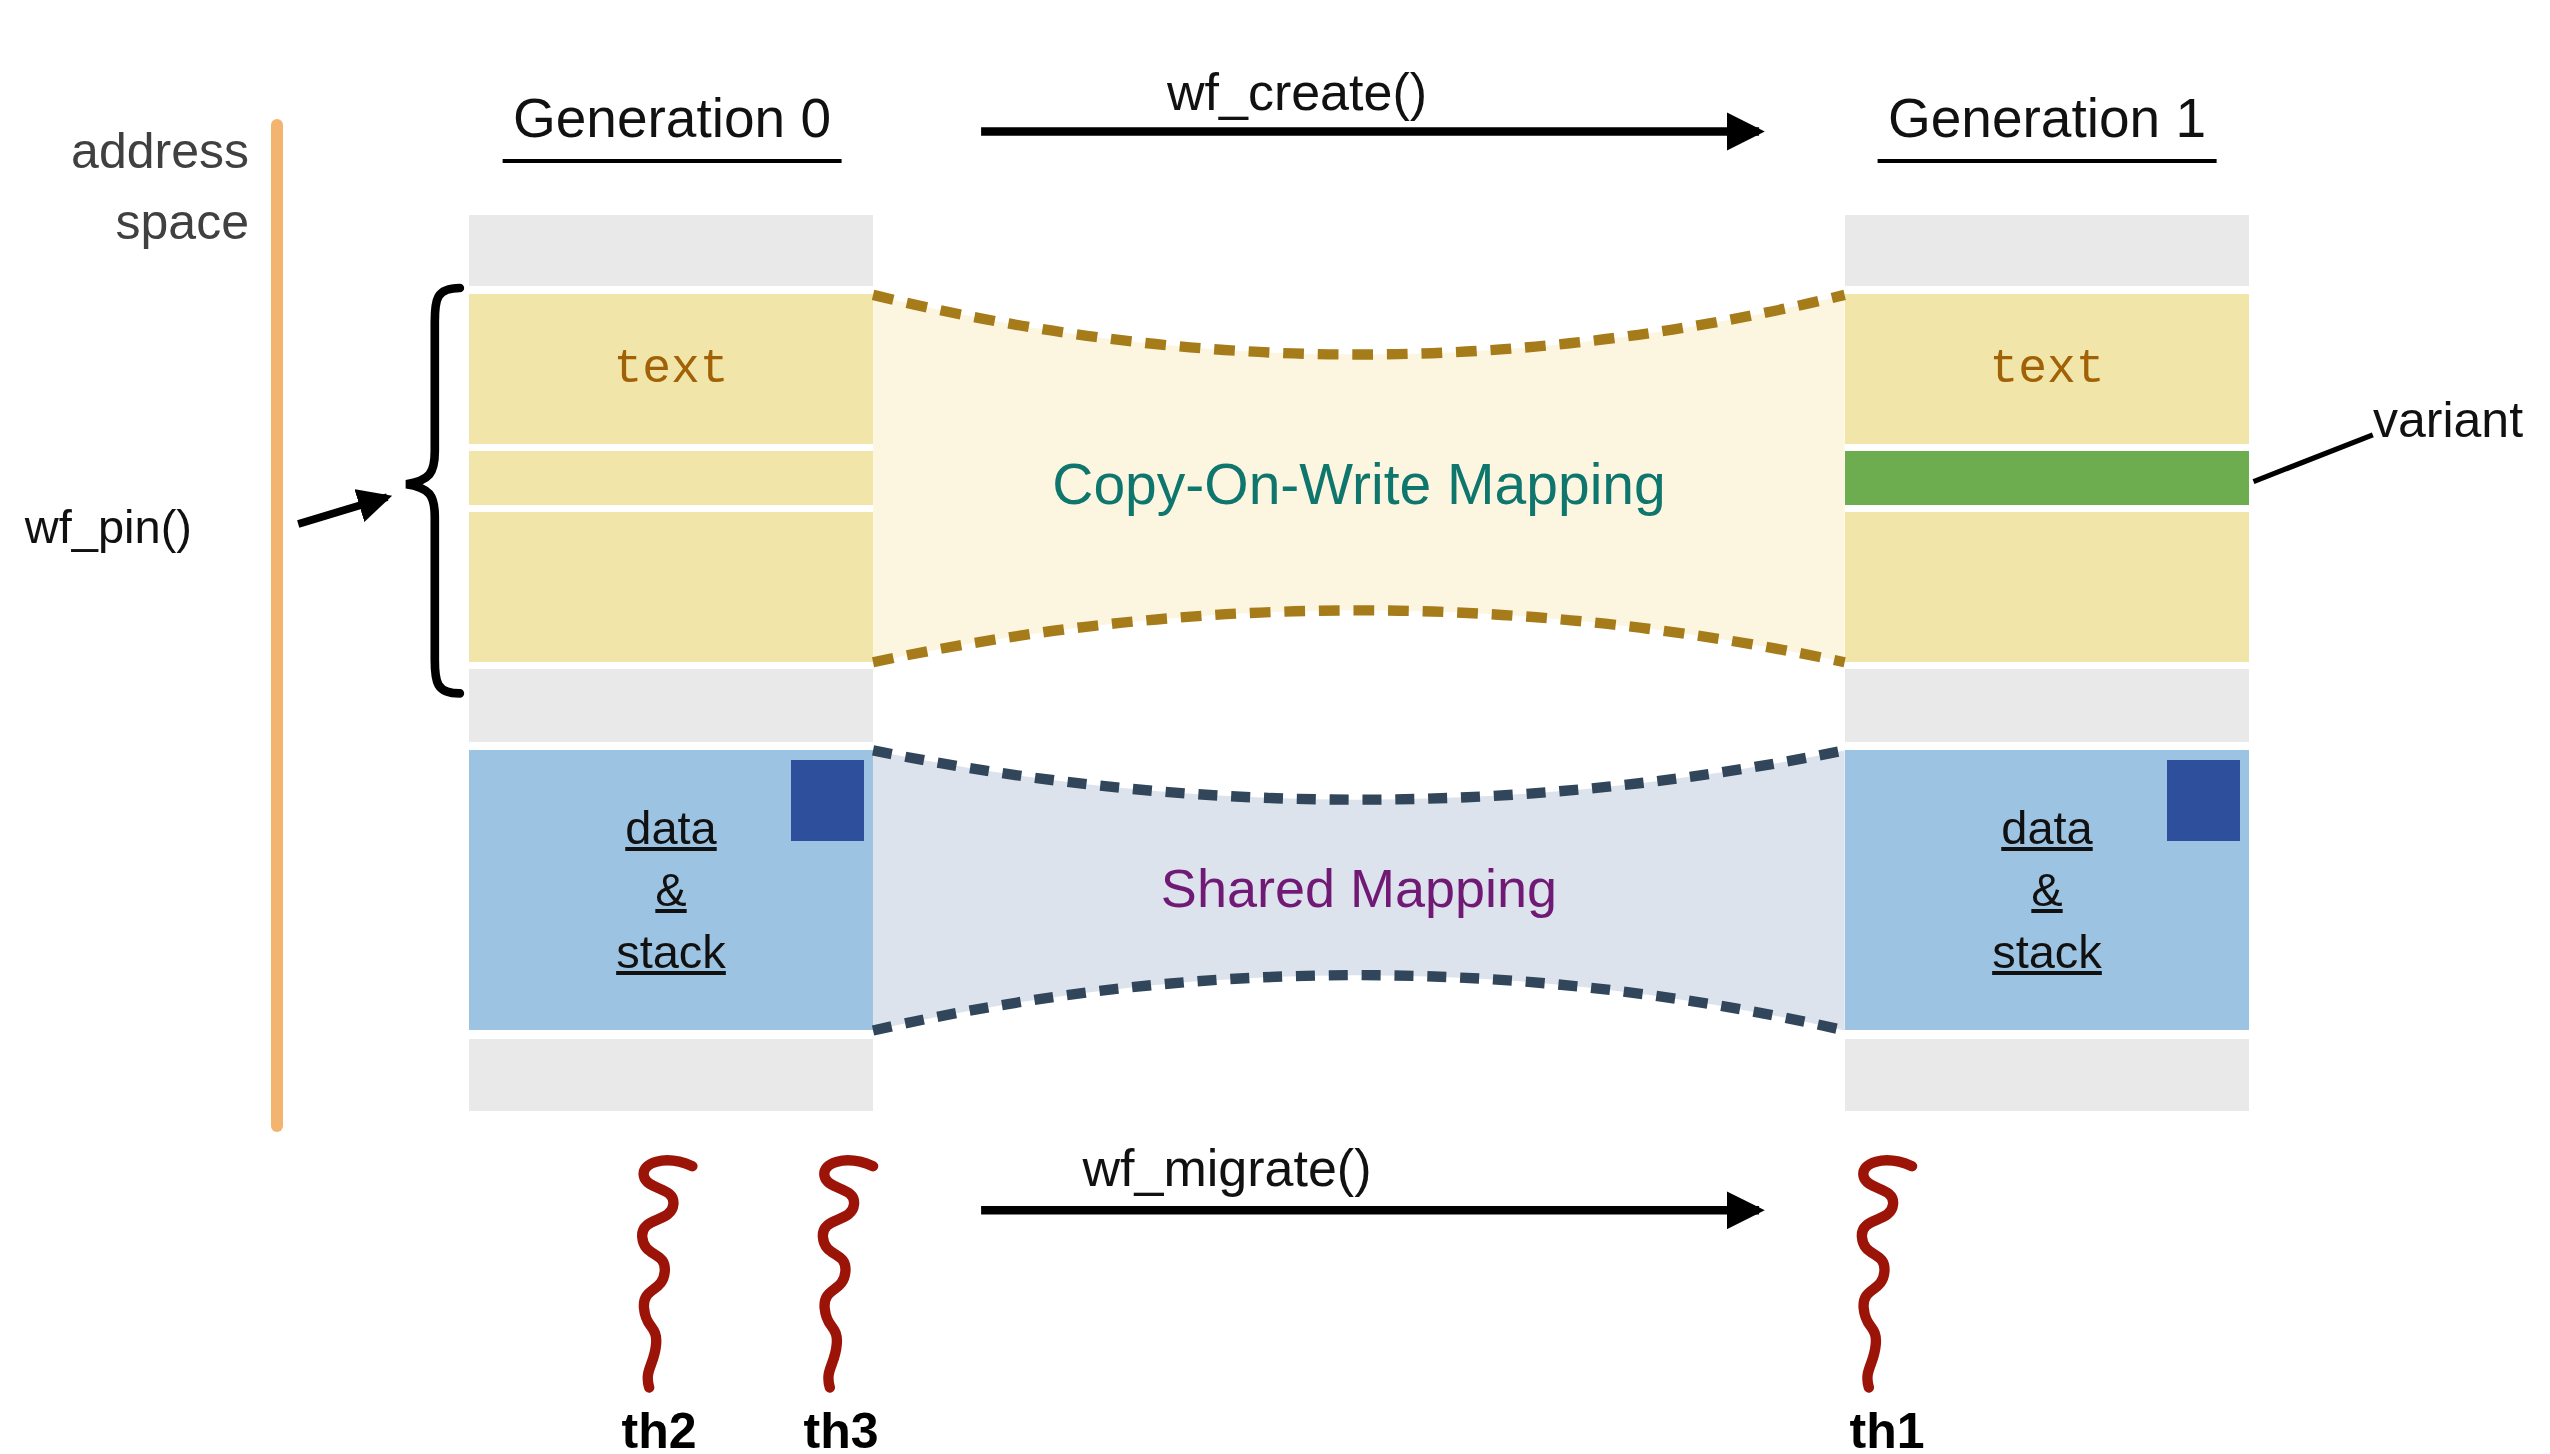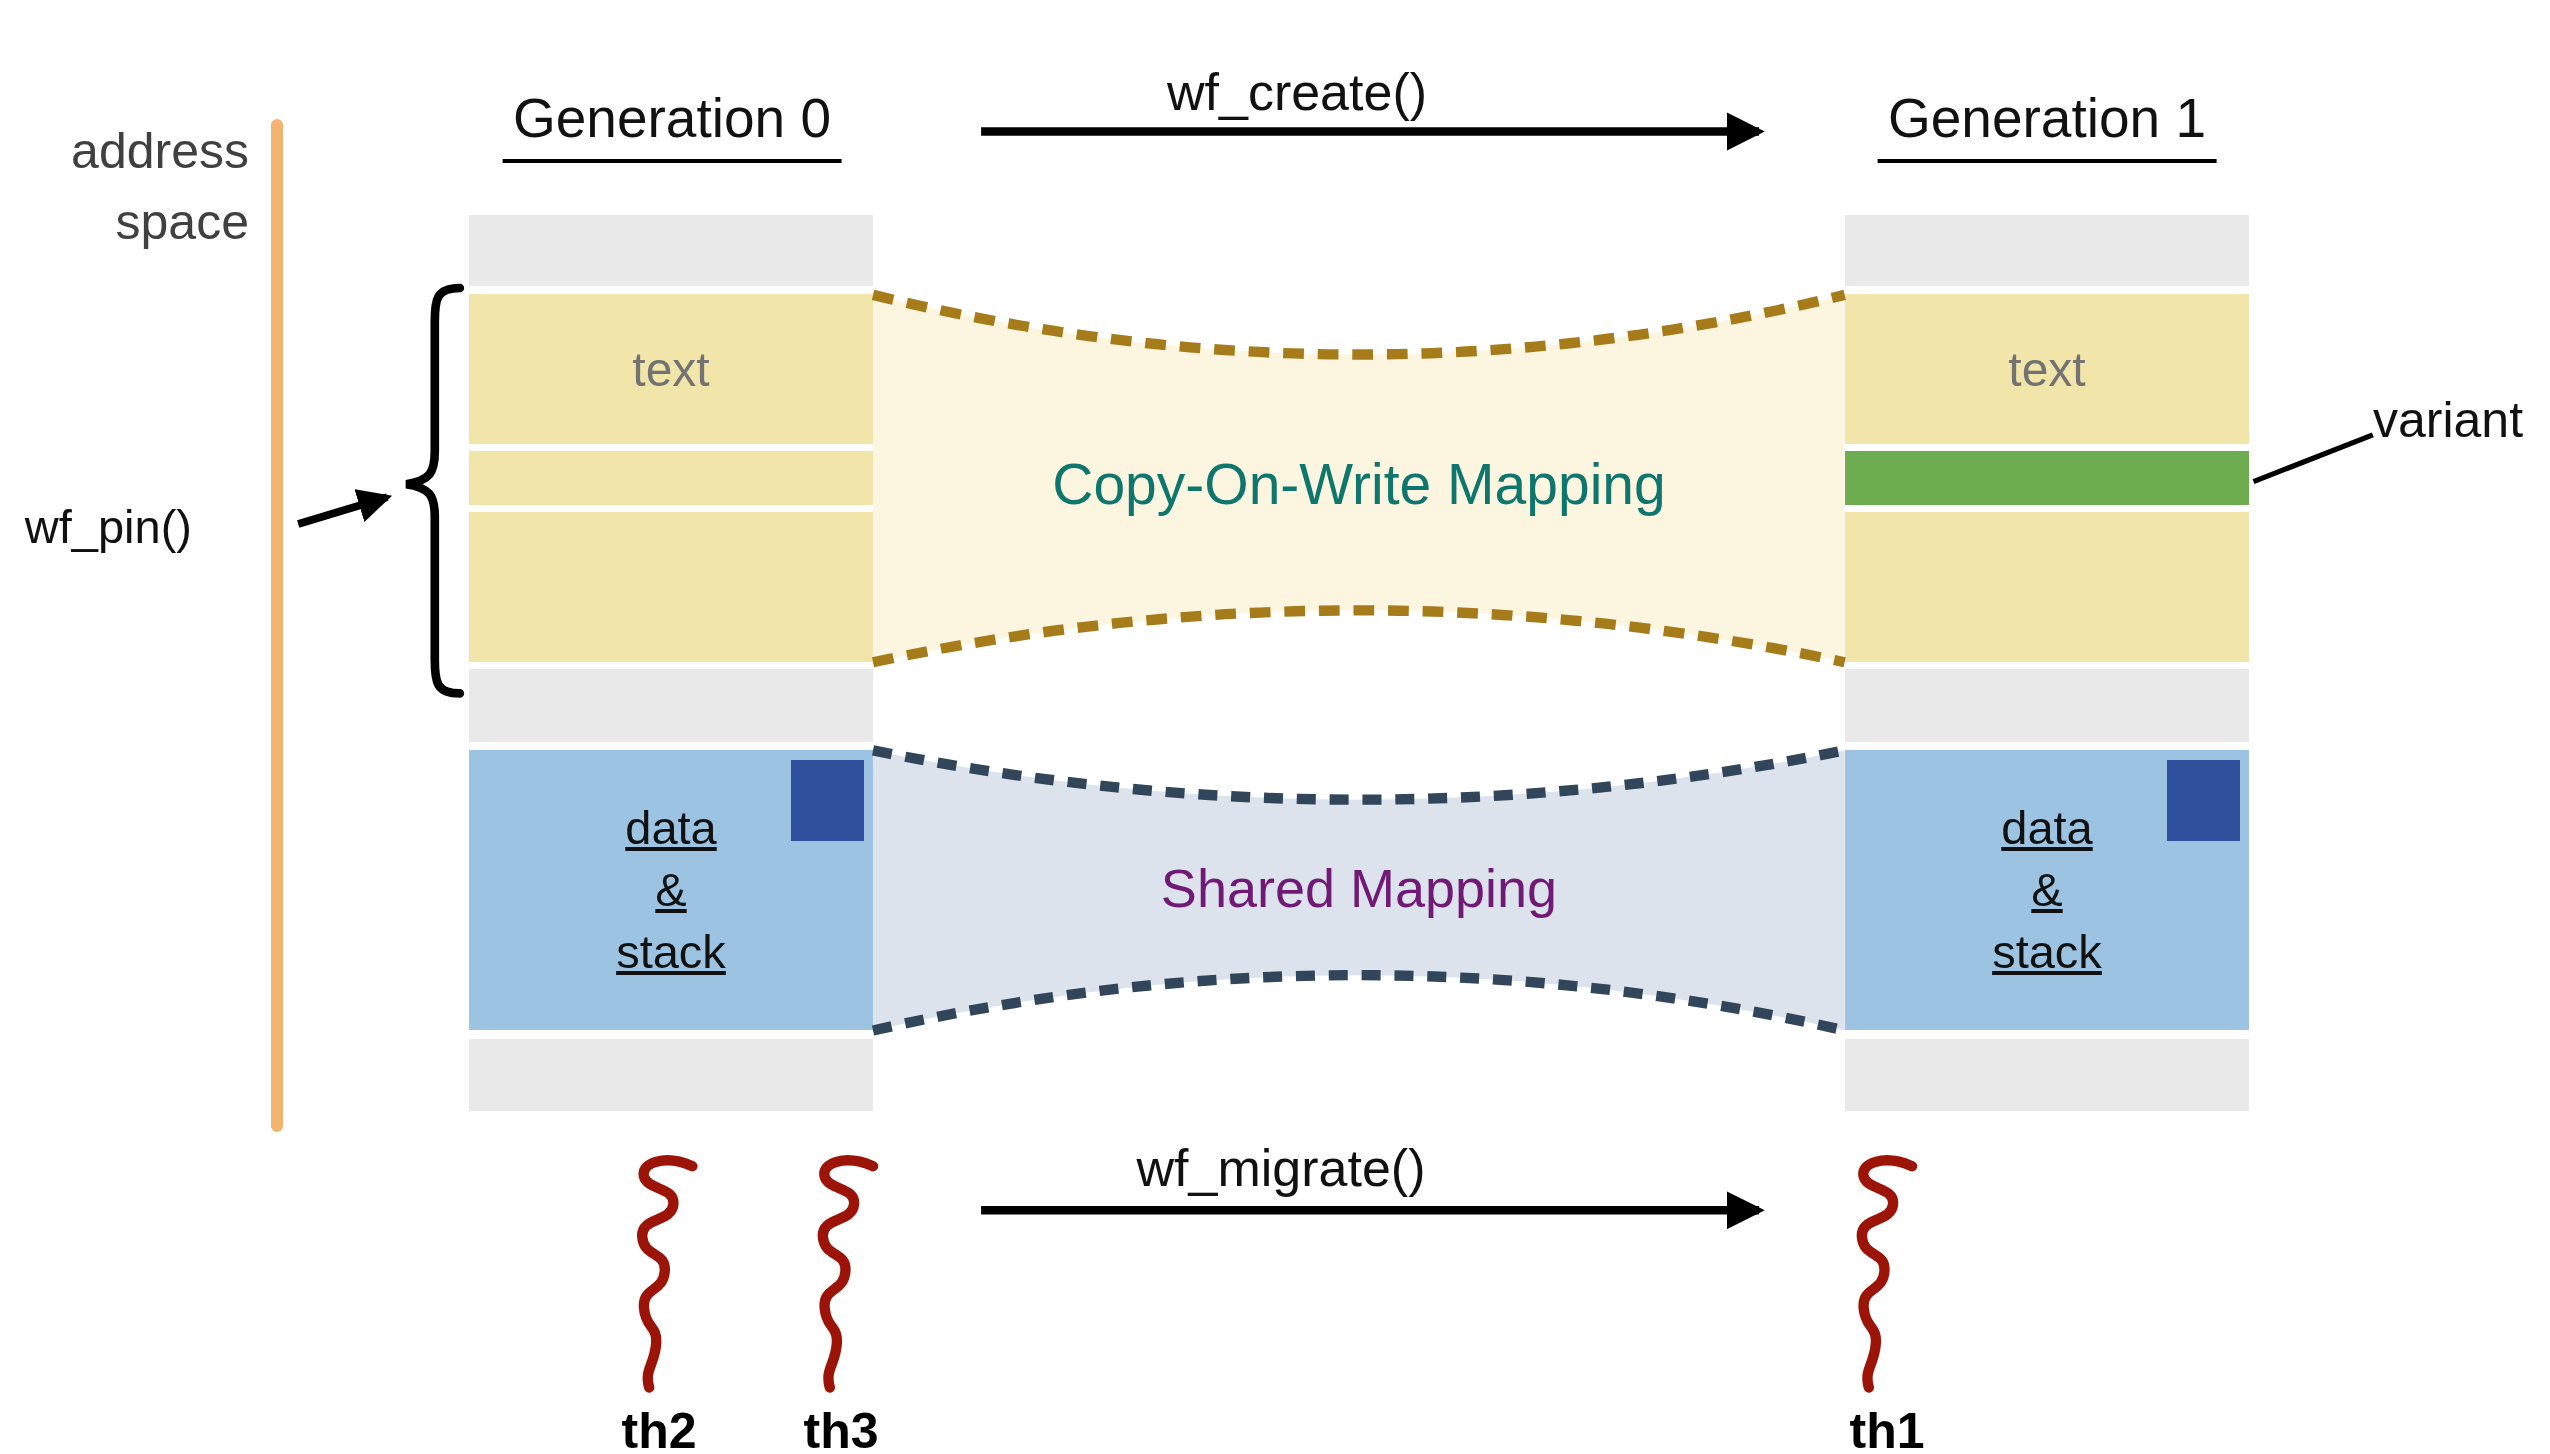--- a/index.html
+++ b/index.html
@@ -23,33 +23,33 @@
   .b-yellow{background:#f1e5a9;}
   .b-green{background:#6ead4f;}
   .b-blue{background:#9cc4e2;text-decoration:underline;}
   .band.grey1{top:0;height:71px;}
   .band.textseg{top:79px;height:150px;display:flex;align-items:center;justify-content:center;}
   .band.thin{top:236px;height:54px;}
   .band.yellow2{top:297px;height:150px;}
   .band.grey2{top:454px;height:73px;}
   .band.blue{top:535px;height:280px;display:flex;align-items:center;justify-content:center;}
   .band.grey3{top:824px;height:72px;}
-  .seg-label{font-size:48px;color:#737373;}
+  .seg-label{font-size:48px;color:#a16207;font-family:Liberation Mono, monospace;}
   .ds{font-size:47px;line-height:1.32;text-align:center;color:#111;}
   .pinned-sq{position:absolute;right:8.6px;top:9.5px;width:73px;height:81px;background:#2e4f9c;}
 
   
   .gen-title{top:86px;font-size:55px;transform:translateX(-50%);border-bottom:4.3px solid #000;padding:0 10.4px 8.6px 10.4px;}
   .t-gen0{left:672px;}
   .t-gen1{left:2047px;}
 
   
   .fn{font-size:52px;color:#111;}
   .wf-create{left:1297px;top:62px;transform:translateX(-50%);}
-  .wf-migrate{left:1281px;top:1138px;transform:translateX(-50%);}
+  .wf-migrate{left:1227px;top:1138px;transform:translateX(-50%);}
   .wf-pin{left:0;top:499px;width:192px;text-align:right;font-size:47px;}
 
   
   .cow-label{left:1359px;top:484px;transform:translate(-50%,-50%);font-size:57px;color:#0f766e;}
   .shared-label{left:1359px;top:888px;transform:translate(-50%,-50%);font-size:54px;color:#701a75;}
 
   .variant-label{left:2373px;top:391px;font-size:50px;color:#111;}
 
   .th-label{top:1402px;transform:translateX(-50%);font-size:50px;font-weight:600;color:#000;}
   .th2-l{left:659px;} .th3-l{left:841px;} .th1-l{left:1887px;}

